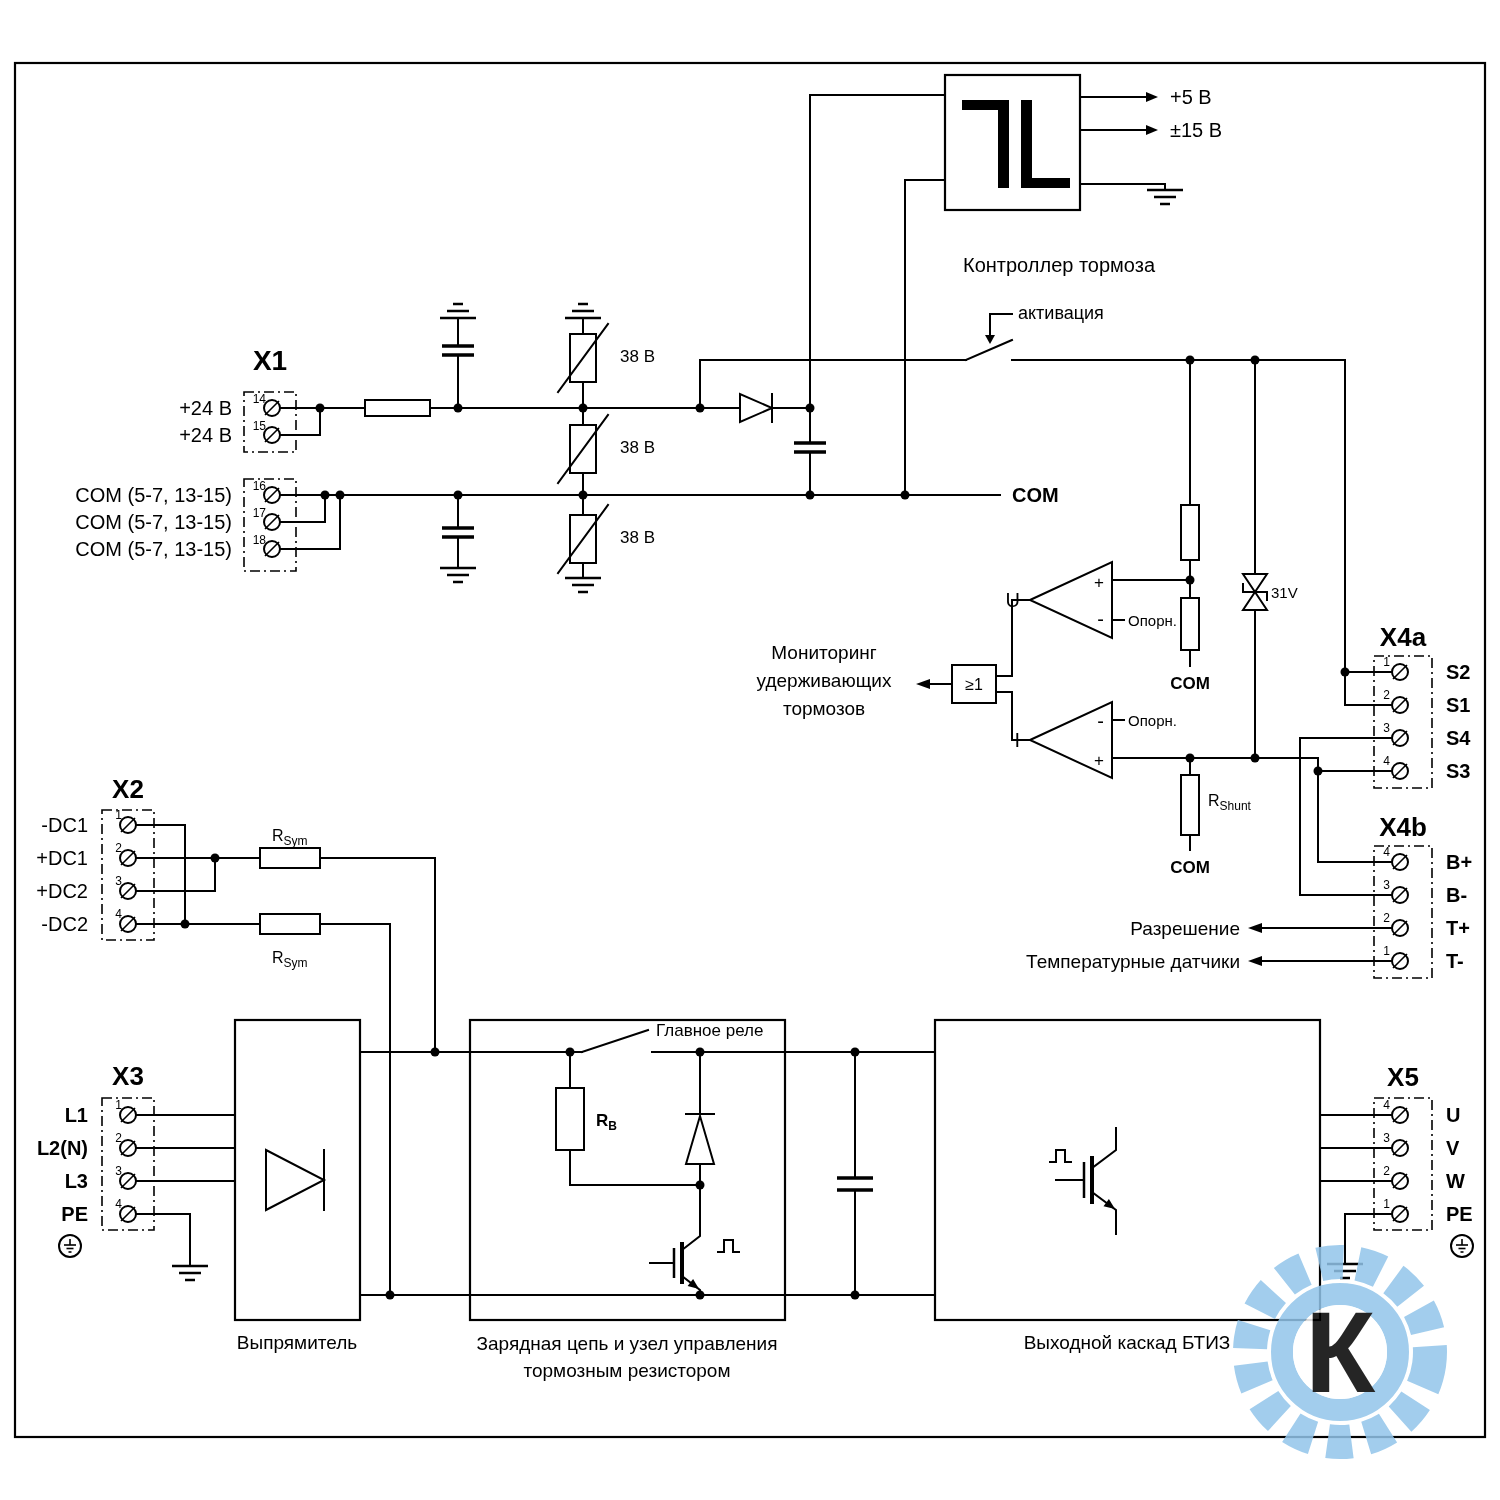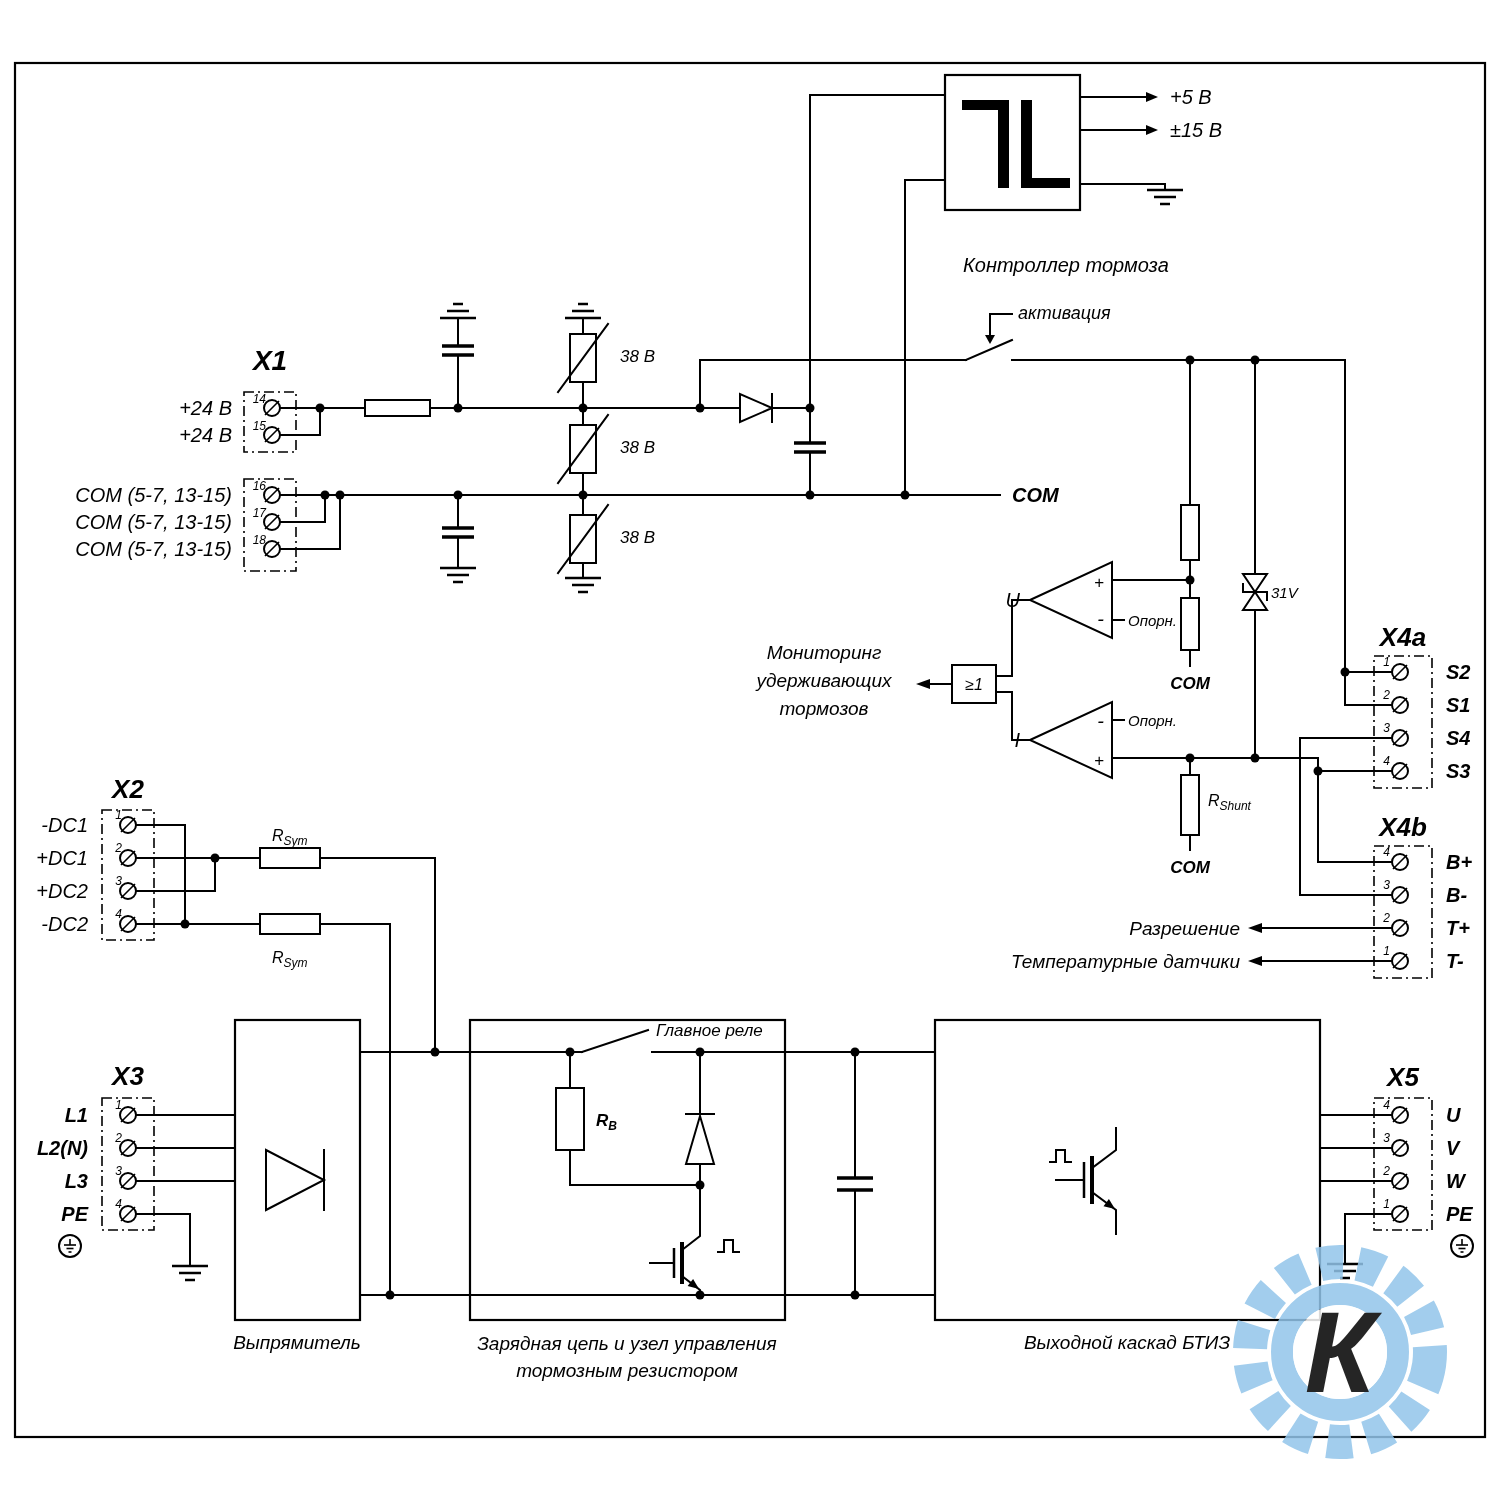--- a/index.html
+++ b/index.html
@@ -1,16 +1,16 @@
 <!DOCTYPE html>
 <html><head>
 <meta charset="utf-8">
 <style>
   html,body{margin:0;padding:0;background:#fff;}
-  .stage{width:1500px;height:1500px;position:relative;background:#fff;font-style:italic;}
+  .stage{width:1500px;height:1500px;position:relative;background:#fff;}
   svg{display:block;}
   .w{fill:none;stroke:#000;stroke-width:2;stroke-linecap:square;}
   .w25{fill:none;stroke:#000;stroke-width:2.5;}
   .w4{fill:none;stroke:#000;stroke-width:4;}
   .p{fill:none;stroke:#000;stroke-width:3.5;}
   .cmp{fill:#fff;stroke:#000;stroke-width:2;}
   .blk{fill:none;stroke:#000;stroke-width:2.2;}
   .dsh{fill:none;stroke:#000;stroke-width:1.6;stroke-dasharray:10 4 2 4;}
   .dot{fill:#000;}
   .ah{fill:#000;stroke:none;}

